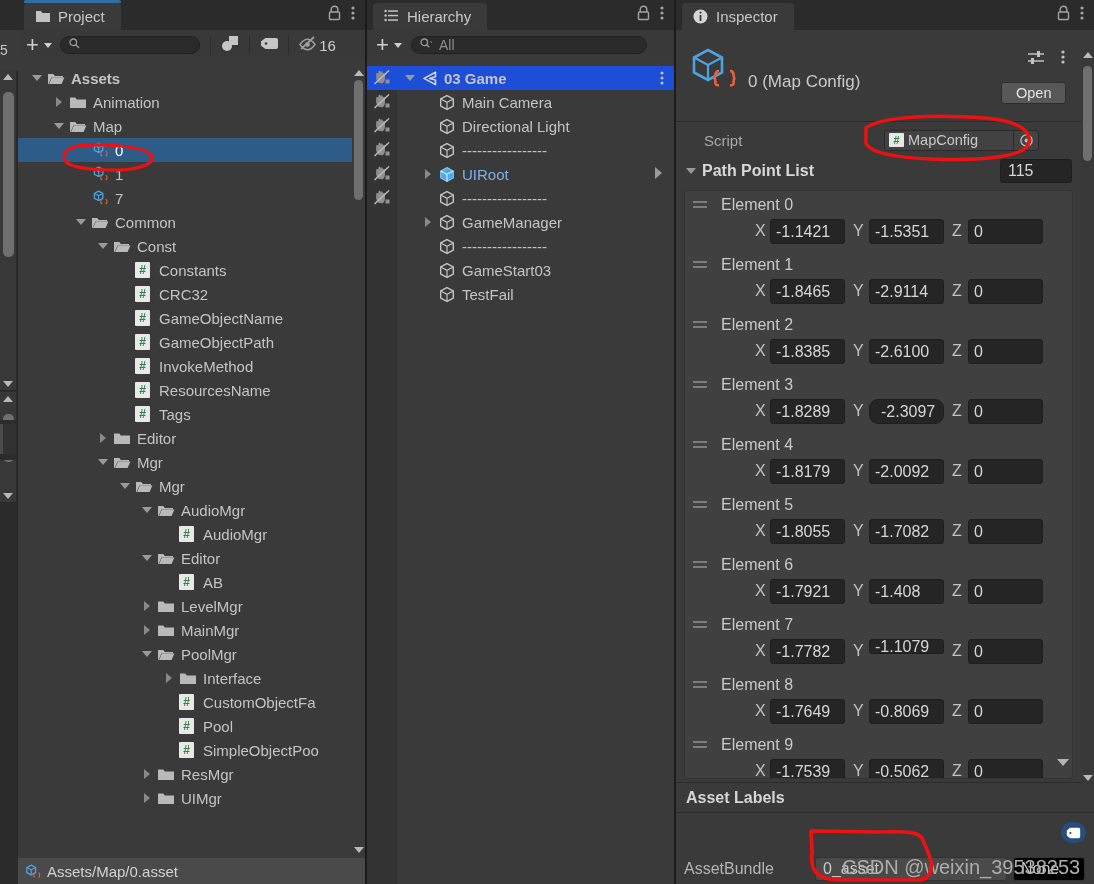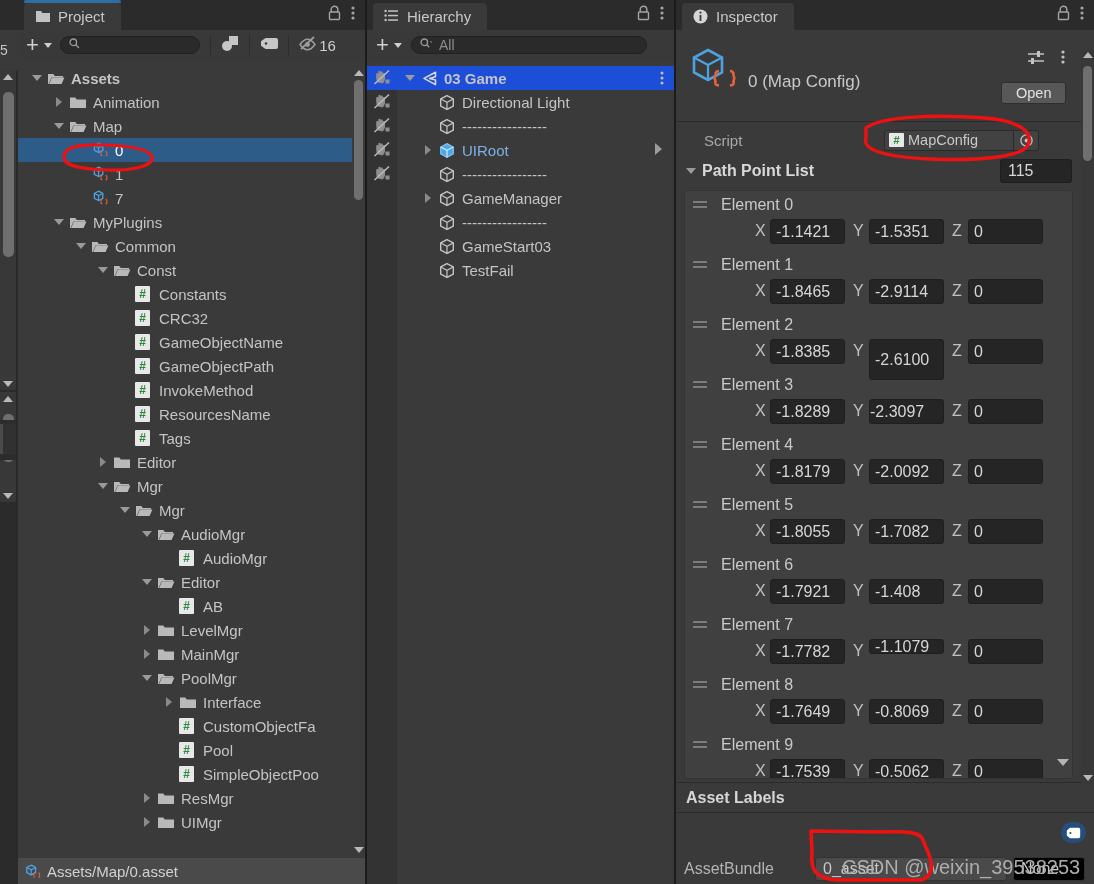--- a/index.html
+++ b/index.html
@@ -269,32 +269,20 @@
           <span class="ico" style="display: flex; align-items: center; margin-left: 3px;">
             <svg width="20" height="18" viewBox="0 0 20 18">
               <path d="M7.6 2.2L11.8 4.4v4.9L7.6 11.5 3.4 9.3V4.4z" fill="none" stroke="#4da2e0" stroke-width="1.35"></path>
               <path d="M3.4 4.4L7.6 6.6l4.2-2.2M7.6 6.6v4.9" fill="none" stroke="#4da2e0" stroke-width="1.15"></path>
               <path d="M11.3 10.2c-1 0-1.2.5-1.2 1.3s-.55.9-.55.9.55.15.55.9-.2 1.3 1.2 1.3" fill="none" stroke="#e8613c" stroke-width="1.15"></path>
               <path d="M14.6 10.2c1 0 1.2.5 1.2 1.3s.55.9.55.9-.55.15-.55.9.2 1.3-1.2 1.3" fill="none" stroke="#e8613c" stroke-width="1.15"></path>
             </svg>
           </span>
           <span class="label">7</span>
         </div>
-        <div class="row" style="padding-left: 34px;">
-          <span class="tw down">
-            <i></i>
-          </span>
-          <span class="ico" style="display: flex; align-items: center; margin-left: 3px;">
-            <svg width="18" height="15" viewBox="0 0 18 15">
-              <path d="M1 3h5.3l1.5 2H16v1.5H4.5L1.6 13H1z" fill="#b9b9b9"></path>
-              <path d="M4.9 6.6H17.4l-2.8 6.4H2.1z" fill="#b9b9b9"></path>
-            </svg>
-          </span>
-          <span class="label">MyPlugins</span>
-        </div>
         <div class="row" style="padding-left: 56px;">
           <span class="tw down">
             <i></i>
           </span>
           <span class="ico" style="display: flex; align-items: center; margin-left: 3px;">
             <svg width="18" height="15" viewBox="0 0 18 15">
               <path d="M1 3h5.3l1.5 2H16v1.5H4.5L1.6 13H1z" fill="#b9b9b9"></path>
               <path d="M4.9 6.6H17.4l-2.8 6.4H2.1z" fill="#b9b9b9"></path>
             </svg>
           </span>
@@ -628,20 +616,36 @@
               <rect x="12.5" y="10.5" width="4" height="4" fill="#8f8f8f"></rect>
             </svg></span>
           <span style="display: inline-block; width: 54px; flex: 0 0 auto;"></span>
           <span class="tw "></span>
           <span class="ico" style="display: flex; align-items: center; margin-left: 3px;">
             <svg width="18" height="17" viewBox="0 0 18 17">
               <path d="M9 1.6l6.3 3.4v7L9 15.4 2.7 12V5z" fill="none" stroke="#c4c4c4" stroke-width="1.4"></path>
               <path d="M2.7 5L9 8.4 15.3 5M9 8.4v7" fill="none" stroke="#c4c4c4" stroke-width="1.2"></path>
             </svg>
           </span>
+          <span class="label">Main Camera</span>
+        </div>
+        <div class="row" style="position: relative;">
+          <span style="position: absolute; left: 6px; top: 3px; width: 18px; height: 17px;"><svg width="18" height="17" viewBox="0 0 18 17">
+              <path d="M5 13.5c-1.2-1.4-1.8-3.2-1.8-4.6V5.2c0-.7.5-1.2 1.1-1.2s1.1.5 1.1 1.2v2.1V3c0-.7.5-1.2 1.1-1.2S7.6 2.3 7.6 3v4.3V3.6c0-.7.5-1.2 1.1-1.2s1.1.5 1.1 1.2v3.7V5.1c0-.7.5-1.2 1.1-1.2s1.1.5 1.1 1.2v4.2c0 2-1 4.2-2.5 5.3z" fill="#8f8f8f"></path>
+              <line x1="1.5" y1="15" x2="16" y2="1.5" stroke="#b9b9b9" stroke-width="1.6"></line>
+              <rect x="12.5" y="10.5" width="4" height="4" fill="#8f8f8f"></rect>
+            </svg></span>
+          <span style="display: inline-block; width: 54px; flex: 0 0 auto;"></span>
+          <span class="tw "></span>
+          <span class="ico" style="display: flex; align-items: center; margin-left: 3px;">
+            <svg width="18" height="17" viewBox="0 0 18 17">
+              <path d="M9 1.6l6.3 3.4v7L9 15.4 2.7 12V5z" fill="none" stroke="#c4c4c4" stroke-width="1.4"></path>
+              <path d="M2.7 5L9 8.4 15.3 5M9 8.4v7" fill="none" stroke="#c4c4c4" stroke-width="1.2"></path>
+            </svg>
+          </span>
           <span class="label">Directional Light</span>
         </div>
         <div class="row" style="position: relative;">
           <span style="position: absolute; left: 6px; top: 3px; width: 18px; height: 17px;"><svg width="18" height="17" viewBox="0 0 18 17">
               <path d="M5 13.5c-1.2-1.4-1.8-3.2-1.8-4.6V5.2c0-.7.5-1.2 1.1-1.2s1.1.5 1.1 1.2v2.1V3c0-.7.5-1.2 1.1-1.2S7.6 2.3 7.6 3v4.3V3.6c0-.7.5-1.2 1.1-1.2s1.1.5 1.1 1.2v3.7V5.1c0-.7.5-1.2 1.1-1.2s1.1.5 1.1 1.2v4.2c0 2-1 4.2-2.5 5.3z" fill="#8f8f8f"></path>
               <line x1="1.5" y1="15" x2="16" y2="1.5" stroke="#b9b9b9" stroke-width="1.6"></line>
               <rect x="12.5" y="10.5" width="4" height="4" fill="#8f8f8f"></rect>
             </svg></span>
           <span style="display: inline-block; width: 54px; flex: 0 0 auto;"></span>
           <span class="tw "></span>
@@ -849,35 +853,35 @@
           </div>
           <div style="position: relative; height: 60px;">
             <div style="position: absolute; left: 0px; top: 2px; height: 24px; display: flex; align-items: center;">
               <span class="hamb" style="margin-left:8px;"></span>
               <span style="margin-left:14px;color:#c9c9c9;font-size:16px;">Element 2</span>
             </div>
             <div style="position: absolute; left: 0px; top: 28px; height: 26px;">
               <span style="position:absolute;left:70px;top:3px;color:#c0c0c0;font-size:16px;">X</span>
               <span class="fld" style="position:absolute;left:85px;top:0;width:75px;height:25px;font-size:16px;padding-left:5px;">-1.8385</span>
               <span style="position:absolute;left:168px;top:3px;color:#c0c0c0;font-size:16px;">Y</span>
-              <span class="fld" style="position:absolute;left:184px;top:0;width:75px;height:41px;font-size:16px;padding-left:5px;">-2.6100</span>
+              <span class="fld" style="position:absolute;left:184px;top:0;width:75px;height:25px;font-size:16px;padding-left:5px;">-2.6100</span>
               <span style="position:absolute;left:267px;top:3px;color:#c0c0c0;font-size:16px;">Z</span>
               <span class="fld" style="position:absolute;left:283px;top:0;width:75px;height:25px;font-size:16px;padding-left:5px;">0</span>
             </div>
           </div>
           <div style="position: relative; height: 60px;">
             <div style="position: absolute; left: 0px; top: 2px; height: 24px; display: flex; align-items: center;">
               <span class="hamb" style="margin-left:8px;"></span>
               <span style="margin-left:14px;color:#c9c9c9;font-size:16px;">Element 3</span>
             </div>
             <div style="position: absolute; left: 0px; top: 28px; height: 26px;">
               <span style="position:absolute;left:70px;top:3px;color:#c0c0c0;font-size:16px;">X</span>
               <span class="fld" style="position:absolute;left:85px;top:0;width:75px;height:25px;font-size:16px;padding-left:5px;">-1.8289</span>
               <span style="position:absolute;left:168px;top:3px;color:#c0c0c0;font-size:16px;">Y</span>
-              <span class="fld" style="position:absolute;left:184px;top:0;width:75px;height:25px;font-size:16px;padding-left:0;">-2.3097</span>
+              <span class="fld" style="position:absolute;left:184px;top:0;width:75px;height:25px;font-size:16px;padding-left:11px;border-radius:9px;">-2.3097</span>
               <span style="position:absolute;left:267px;top:3px;color:#c0c0c0;font-size:16px;">Z</span>
               <span class="fld" style="position:absolute;left:283px;top:0;width:75px;height:25px;font-size:16px;padding-left:5px;">0</span>
             </div>
           </div>
           <div style="position: relative; height: 60px;">
             <div style="position: absolute; left: 0px; top: 2px; height: 24px; display: flex; align-items: center;">
               <span class="hamb" style="margin-left:8px;"></span>
               <span style="margin-left:14px;color:#c9c9c9;font-size:16px;">Element 4</span>
             </div>
             <div style="position: absolute; left: 0px; top: 28px; height: 26px;">

